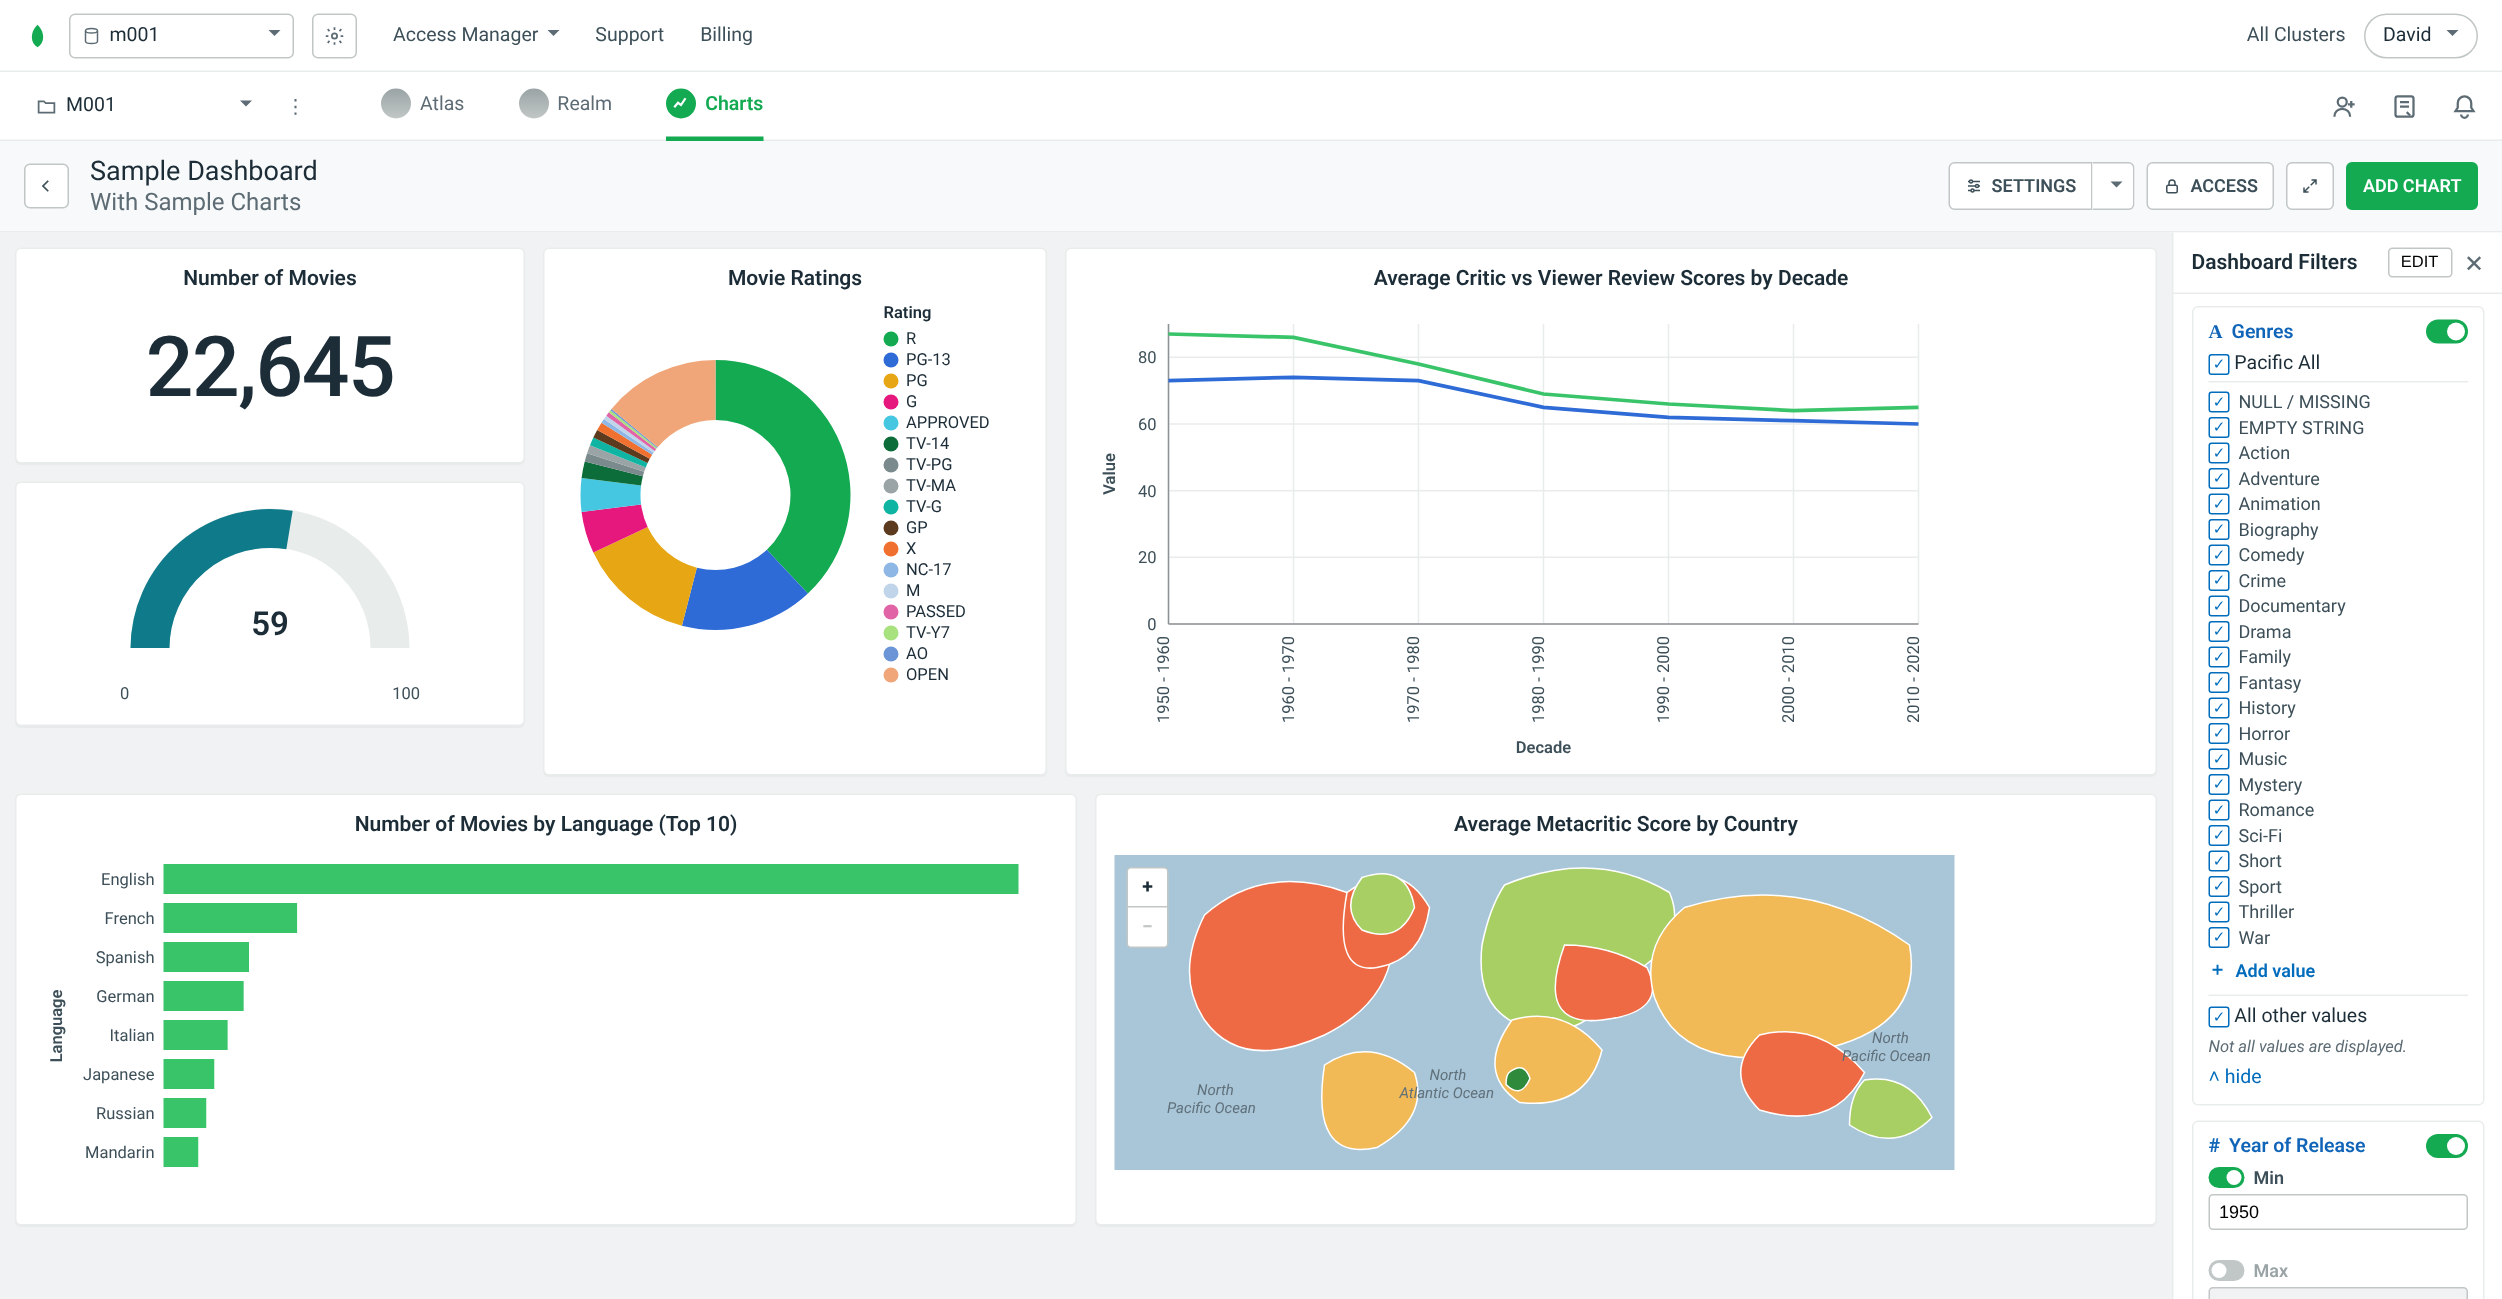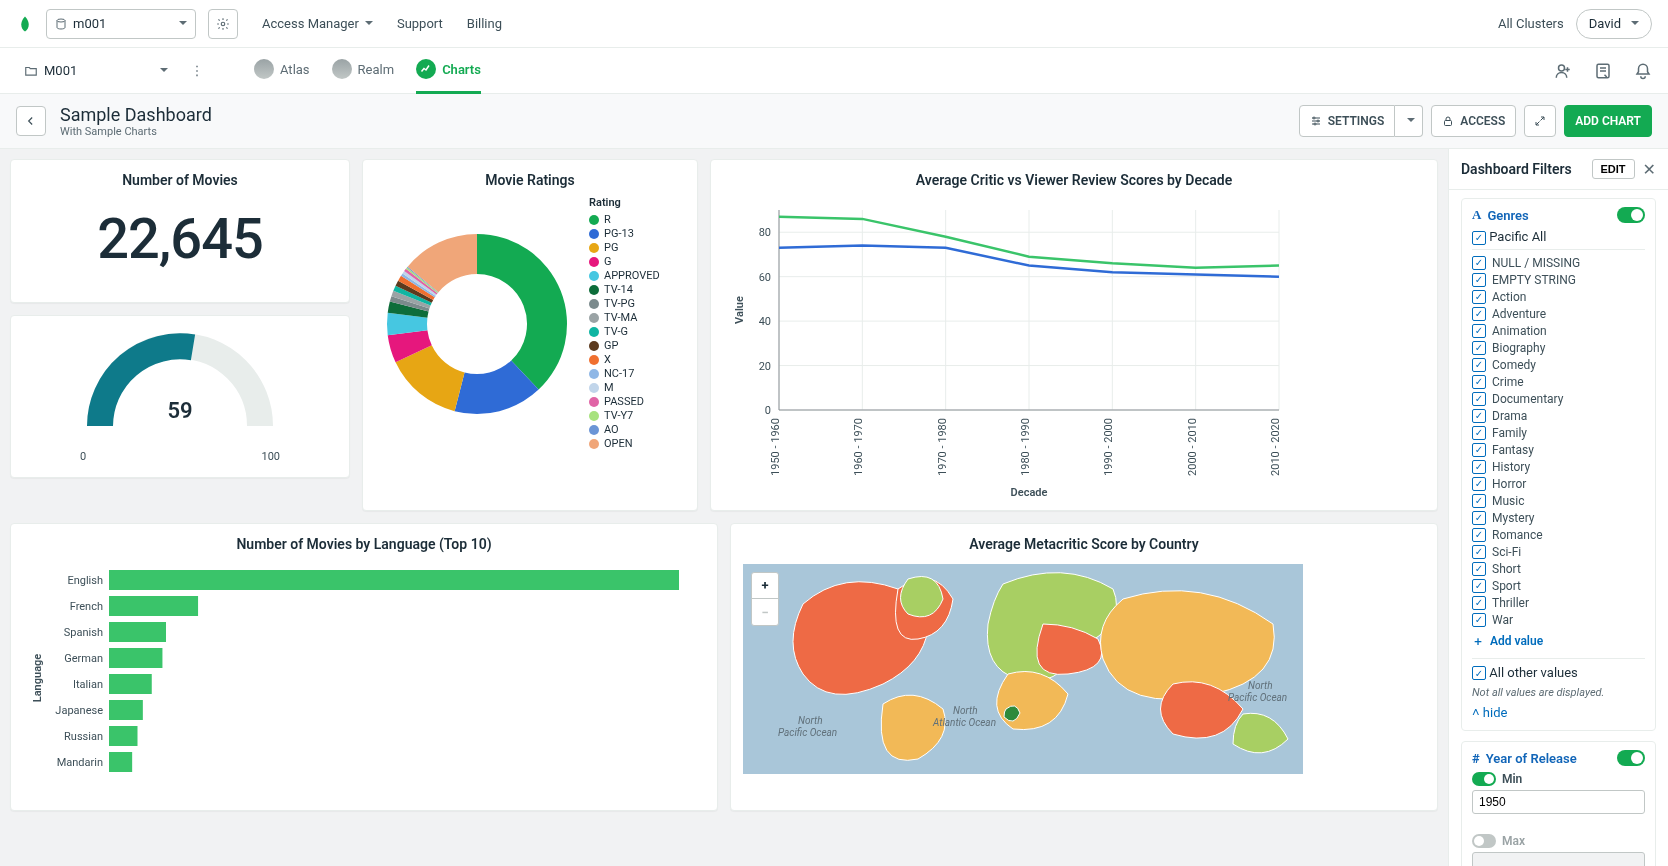--- a/index.html
+++ b/index.html
@@ -8,40 +8,40 @@
   .leaf-icon { width:18px; height:18px; }
   .project-select { display:flex; align-items:center; border:1px solid #c1c7c6; height:30px; border-radius:4px; padding:0 8px; gap:6px; font-size:13px; min-width:150px; justify-content:space-between;}
   .gear-btn { width:30px; height:30px; border:1px solid #c1c7c6; border-radius:4px; display:flex; align-items:center; justify-content:center;}
   .toplinks { display:flex; gap:24px; margin-left:12px; font-size:13px; color:#3d4f58;}
   .toplinks .dd::after { content:""; display:inline-block; border:4px solid transparent; border-top-color:#5d6c74; margin-left:6px; vertical-align:middle;}
   .spacer { flex:1; }
   .userpill { border:1px solid #c1c7c6; border-radius:15px; height:30px; padding:0 12px; display:flex; align-items:center; gap:6px;}
   .subnav { display:flex; align-items:center; height:46px; border-bottom:1px solid #e8edeb; padding:0 16px; gap:12px;}
   .folder-select { display:flex; align-items:center; gap:6px; height:30px; padding:0 8px; border-radius:4px; min-width:160px; justify-content:space-between;}
   .kebab { width:18px; text-align:center; color:#5d6c74;}
-  .tabs { display:flex; gap:22px; margin-left:36px;}
+  .tabs { display:flex; gap:36px; margin-left:36px;}
   .tab { display:flex; align-items:center; gap:6px; height:46px; font-size:13px; color:#5d6c74; border-bottom:3px solid transparent;}
   .tab.active { color:#13aa52; border-bottom-color:#13aa52; font-weight:600;}
   .tab-ico { width:20px; height:20px; border-radius:50%;}
   .righticons { display:flex; gap:22px; color:#5d6c74;}
   .righticons svg { width:18px; height:18px;}
   .dashbar { display:flex; align-items:center; background:#f8f9fa; border-bottom:1px solid #e8edeb; padding:10px 16px; gap:14px;}
   .backbtn { width:30px; height:30px; border:1px solid #c1c7c6; border-radius:4px; display:flex; align-items:center; justify-content:center; background:#fff;}
   .dash-title { font-size:18px; font-weight:400;}
-  .dash-sub { font-size:11px; color:#5d6c74;}
+  .dash-sub { font-size:16px; color:#5d6c74;}
   .dash-actions { display:flex; gap:8px;}
   .btn { height:32px; border:1px solid #c1c7c6; background:#fff; border-radius:4px; display:flex; align-items:center; padding:0 10px; gap:6px; font-size:12px; font-weight:600; color:#3d4f58;}
   .btn.green { background:#13aa52; border-color:#13aa52; color:#fff;}
   .btn.icon-only { width:32px; padding:0; justify-content:center;}
   .body { display:flex; height:calc(866px - 48px - 46px - 52px);}
   .canvas { flex:1; overflow:auto; padding:10px; background:#f1f2f3;}
   .sidepanel { width:220px; border-left:1px solid #e8edeb; display:flex; flex-direction:column; background:#fff;}
   .side-head { display:flex; align-items:center; justify-content:space-between; padding:10px 12px; border-bottom:1px solid #e8edeb;}
   .side-head h3 { font-size:14px; font-weight:600;}
-  .editbtn { border:1px solid #c1c7c6; border-radius:3px; font-size:11px; padding:3px 8px; font-weight:700; background:#fff;}
+  .editbtn { border:1px solid #c1c7c6; border-radius:3px; font-size:11px; padding:3px 8px; font-weight:400; background:#fff;}
   .closex { color:#5d6c74; font-size:16px; cursor:pointer; margin-left:8px;}
   .side-content { flex:1; overflow:auto; padding:8px 12px 12px;}
   .filt-section { border:1px solid #e8edeb; border-radius:4px; margin-bottom:10px; padding:8px 10px 10px; position:relative;}
   .filt-head { display:flex; align-items:center; gap:6px; color:#1165b8; font-weight:600; font-size:13px; margin-bottom:6px;}
   .toggle { width:28px; height:16px; border-radius:8px; position:relative;}
   .toggle.on { background:#13aa52;}
   .toggle.off { background:#c1c7c6;}
   .toggle .knob { width:12px; height:12px; background:#fff; border-radius:50%; position:absolute; top:2px;}
   .toggle.on .knob { right:2px;}
   .toggle.off .knob { left:2px;}

